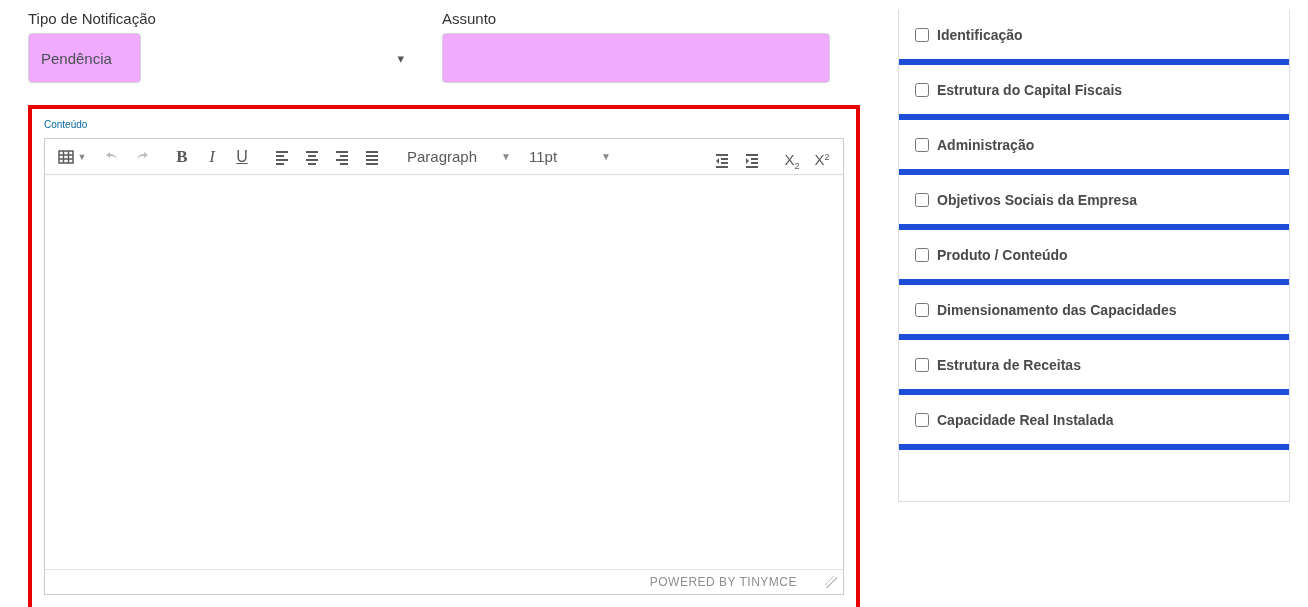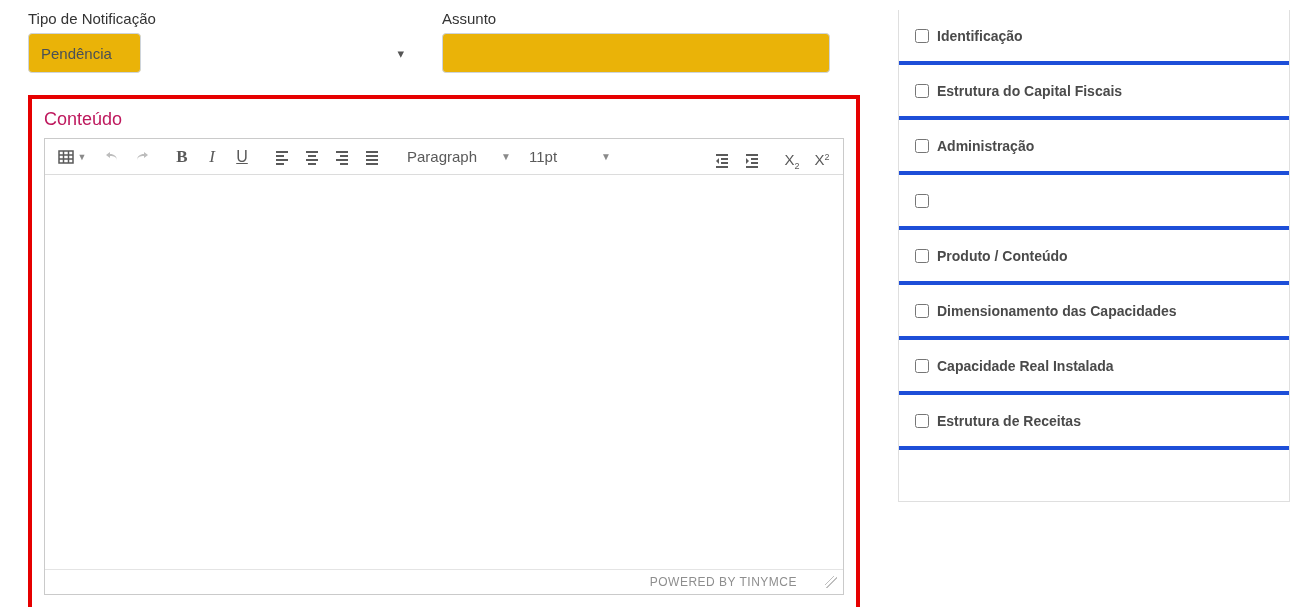--- a/index.html
+++ b/index.html
@@ -37,44 +37,44 @@
 }
 .form-group { display: flex; flex-direction: column; }
 .form-group.tipo { width: 386px; }
 .form-group.assunto { width: 388px; }
 .form-label {
   font-size: 15px;
   color: #333;
   margin-bottom: 6px;
 }
 .form-select, .form-input {
-  height: 40px;
+  height: 50px;
   border: 1px solid #ced4da;
   border-radius: 4px;
-  background: #eab308;
+  background: #f0abfc;
   font-size: 15px;
   padding: 0 12px;
   color: #495057;
 }
 .form-select { appearance: none; -webkit-appearance: none; background-image: none; padding-right: 28px; position: relative; }
 .select-wrap { position: relative; }
 .select-caret {
   position: absolute; right: 10px; top: 50%; transform: translateY(-50%);
   pointer-events: none; color: #555; font-size: 13px;
 }
 
 
 .content-wrap {
   border: 4px solid #e60000;
   padding: 10px 12px 14px 12px;
   width: 832px;
 }
 .content-label {
-  font-size: 18px;
-  color: #be185d;
+  font-size: 10px;
+  color: #0369a1;
   margin-bottom: 8px;
 }
 .editor {
   border: 1px solid #cacaca;
   background: #fff;
   width: 100%;
 }
 .toolbar {
   display: flex;
   align-items: center;
@@ -145,21 +145,21 @@
 .panel-scroll {
   overflow-y: hidden;
   height: 100%;
 }
 .panel-item {
   display: flex;
   align-items: center;
   gap: 8px;
   padding: 0 16px;
   height: 55px;
-  border-bottom: 4px solid #1d4ed8;
+  border-bottom: 6px solid #1d4ed8;
   font-size: 14px;
   font-weight: 700;
   color: #4a4a4a;
 }
 .panel-item input[type=checkbox] {
   width: 14px; height: 14px;
 }
 
 
 .subsup { font-family: Arial; font-size: 15px; color:#5a5a5a; position:relative; }
@@ -326,33 +326,34 @@
         <div class="panel-item">
           <input type="checkbox" style="">
           <span>Estrutura do Capital Fiscais</span>
         </div>
         <div class="panel-item">
           <input type="checkbox" style="">
           <span>Administração</span>
         </div>
         <div class="panel-item">
           <input type="checkbox" style="">
+          <span>Objetivos Sociais da Empresa</span>
         </div>
         <div class="panel-item">
           <input type="checkbox" style="">
           <span>Produto / Conteúdo</span>
         </div>
         <div class="panel-item">
           <input type="checkbox" style="">
           <span>Dimensionamento das Capacidades</span>
         </div>
         <div class="panel-item">
           <input type="checkbox" style="">
+          <span>Estrutura de Receitas</span>
+        </div>
+        <div class="panel-item">
+          <input type="checkbox" style="">
           <span>Capacidade Real Instalada</span>
-        </div>
-        <div class="panel-item">
-          <input type="checkbox" style="">
-          <span>Estrutura de Receitas</span>
         </div>
       </div>
     </div>
   </div>
 </div>
 
 </body></html>

